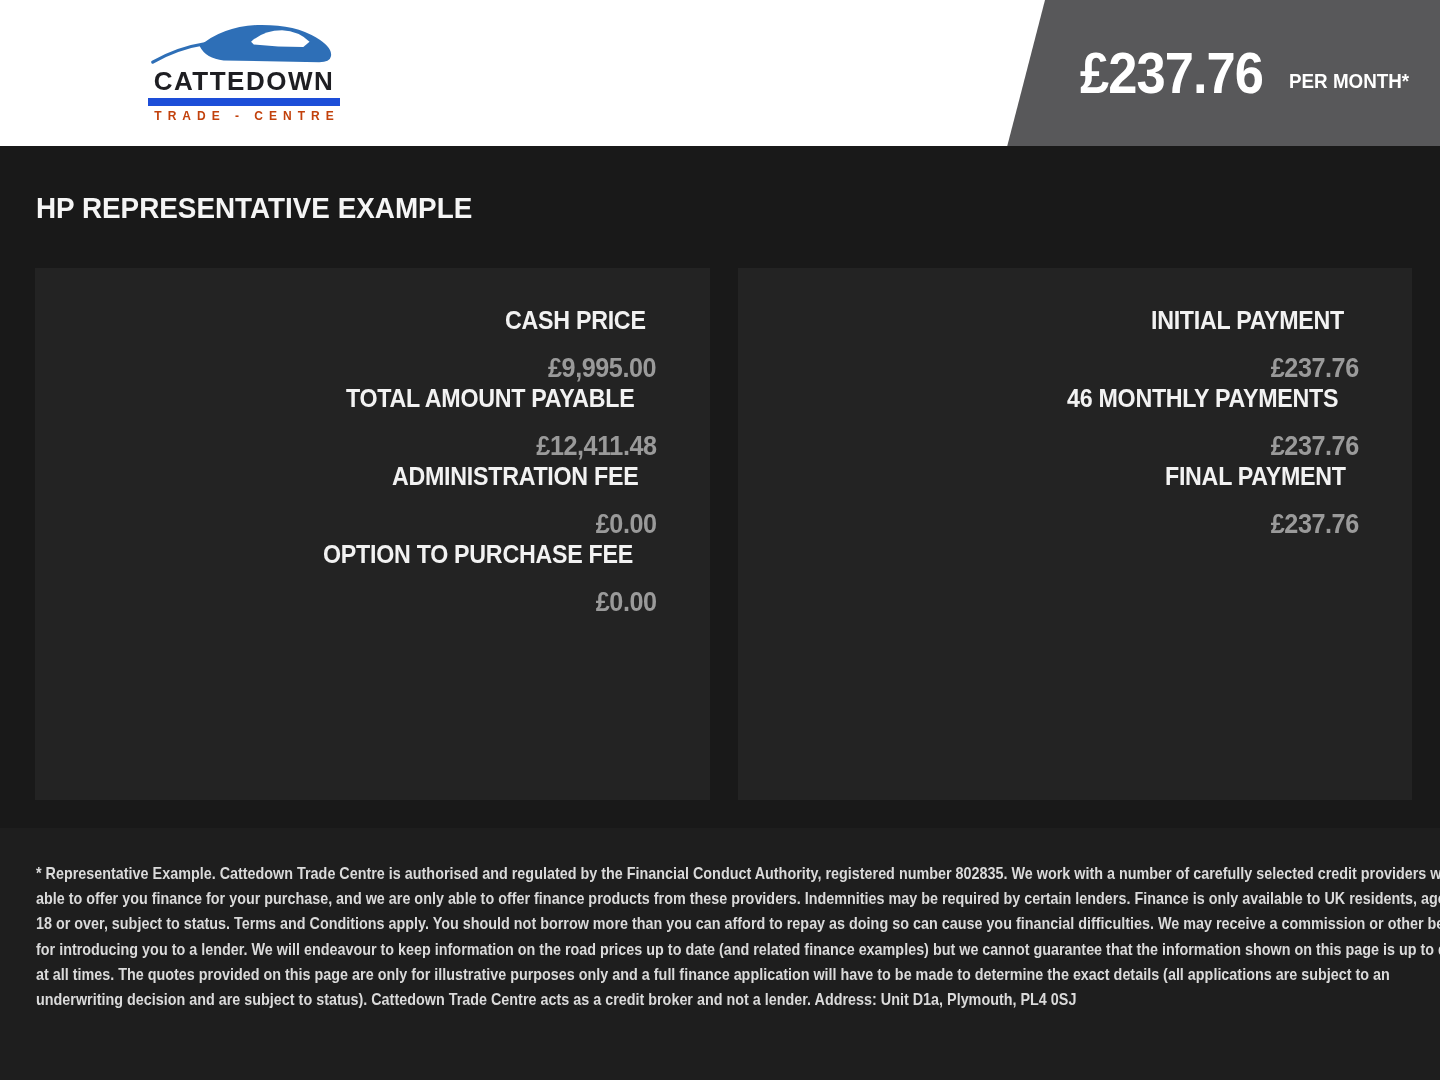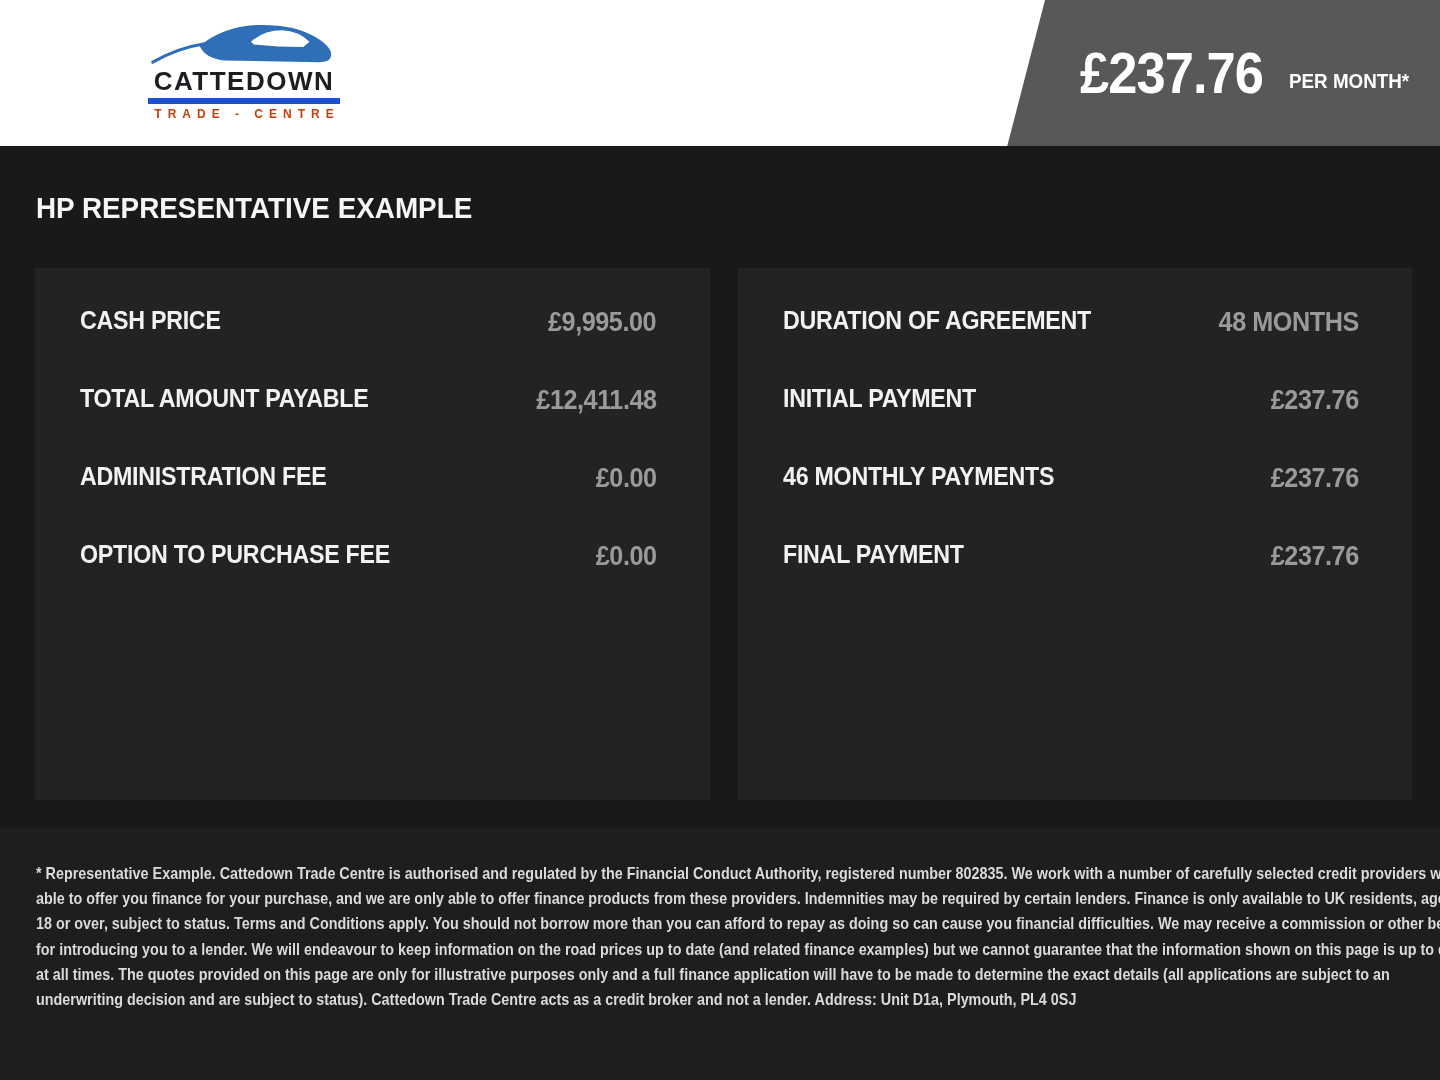--- a/index.html
+++ b/index.html
@@ -18,21 +18,21 @@
     overflow:hidden;
   }
   .logo {
     position:absolute; left:148px; top:18px;
     width:192px; text-align:center;
   }
   .logo svg { display:block; margin:0 auto; }
   .brand-name {
     font-size:26px; font-weight:700; color:#1e1e22;
     letter-spacing:1.5px; line-height:1.05; margin-top:-2px;
-    border-bottom:6px solid #1d4ed8; padding-bottom:3px;
+    border-bottom:8px solid #1d4ed8; padding-bottom:3px;
   }
   .brand-tagline {
     margin-top:3px;
     font-size:12px; font-weight:700; color:#c2410c;
     letter-spacing:6px; padding-left:6px;
   }
   .price-flag-bg {
     position:absolute; left:1045px; top:0;
     width:520px; height:146px;
     background:#58585a;
@@ -76,21 +76,21 @@
     display:flex; gap:28px;
   }
   .panel {
     width:675px; height:532px;
     background:#232323;
     padding:38px 53px 24px 45px;
     display:flex; flex-direction:column;
   }
   .finance-row {
     height:78px;
-    display:flex; align-items:flex-start; justify-content:space-between;
+    display:flex; align-items:flex-end; justify-content:space-between;flex-direction:column;
   }
   .finance-label {
     color:#f2f2f2; font-size:25px; font-weight:700;
     letter-spacing:-0.3px; white-space:nowrap;
     transform:scaleX(0.93); transform-origin:left center;
   }
   .finance-value {
     color:#9a9a9a; font-size:28px; font-weight:700;
     letter-spacing:-0.5px; white-space:nowrap;
     transform:scaleX(0.9); transform-origin:right center;
@@ -152,24 +152,20 @@
         <span class="finance-value">£0.00</span>
       </div>
       <div class="finance-row">
         <span class="finance-label">OPTION TO PURCHASE FEE</span>
         <span class="finance-value">£0.00</span>
       </div>
     </div>
 
     <div class="panel">
       <div class="finance-row">
-        <span class="finance-label">DURATION OF AGREEMENT</span>
-        <span class="finance-value">48 MONTHS</span>
-      </div>
-      <div class="finance-row">
         <span class="finance-label">INITIAL PAYMENT</span>
         <span class="finance-value">£237.76</span>
       </div>
       <div class="finance-row">
         <span class="finance-label">46 MONTHLY PAYMENTS</span>
         <span class="finance-value">£237.76</span>
       </div>
       <div class="finance-row">
         <span class="finance-label">FINAL PAYMENT</span>
         <span class="finance-value">£237.76</span>

